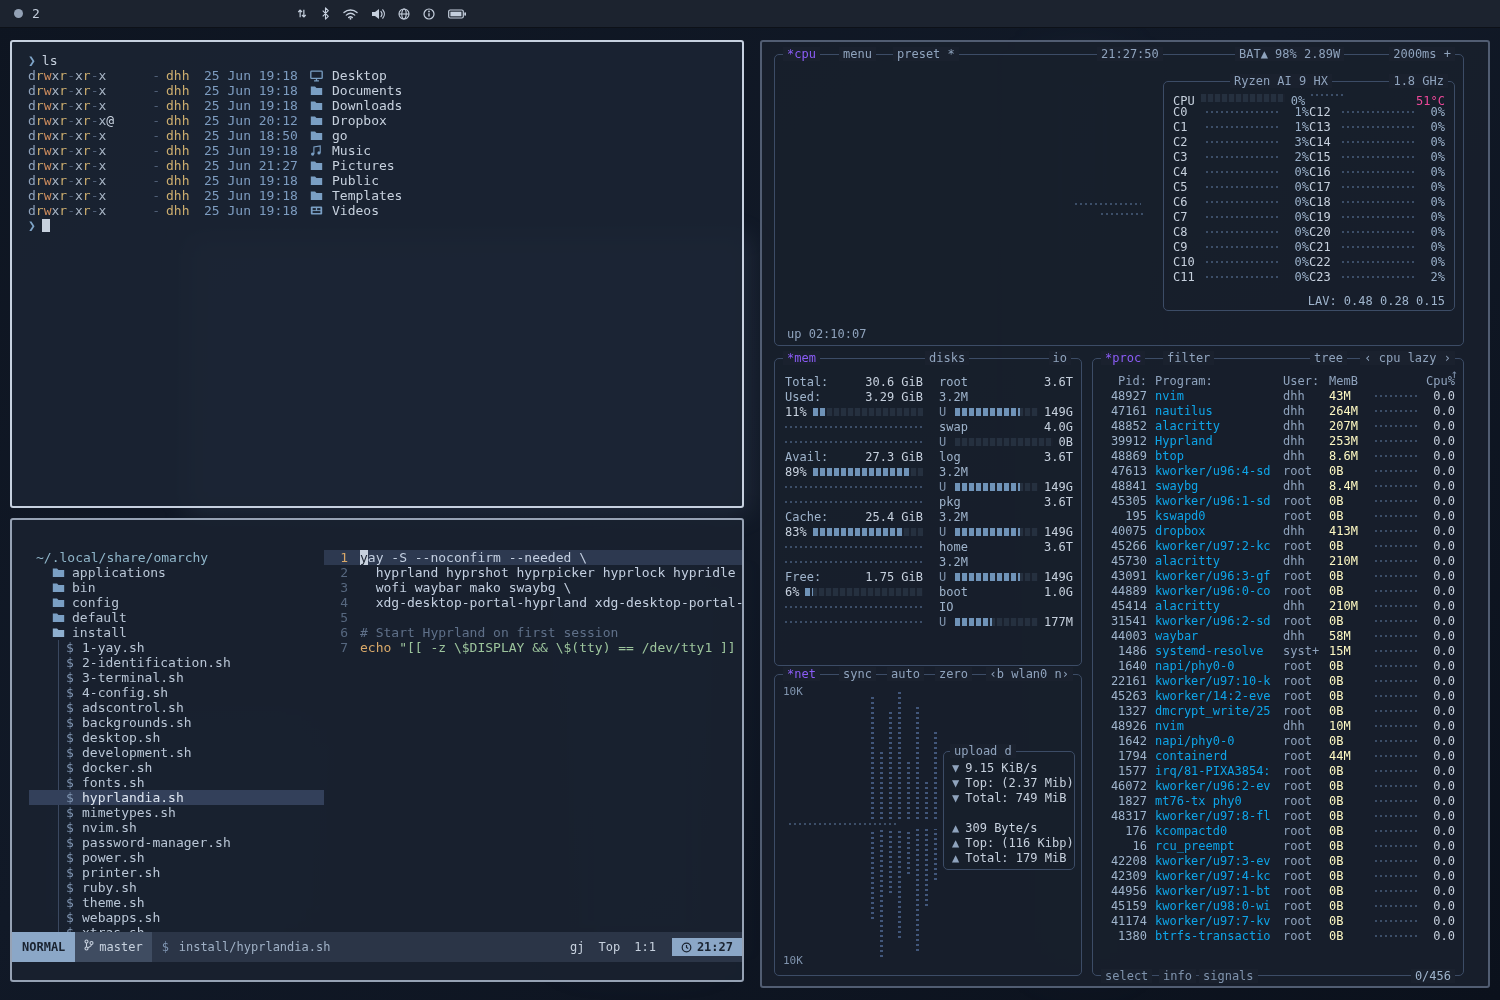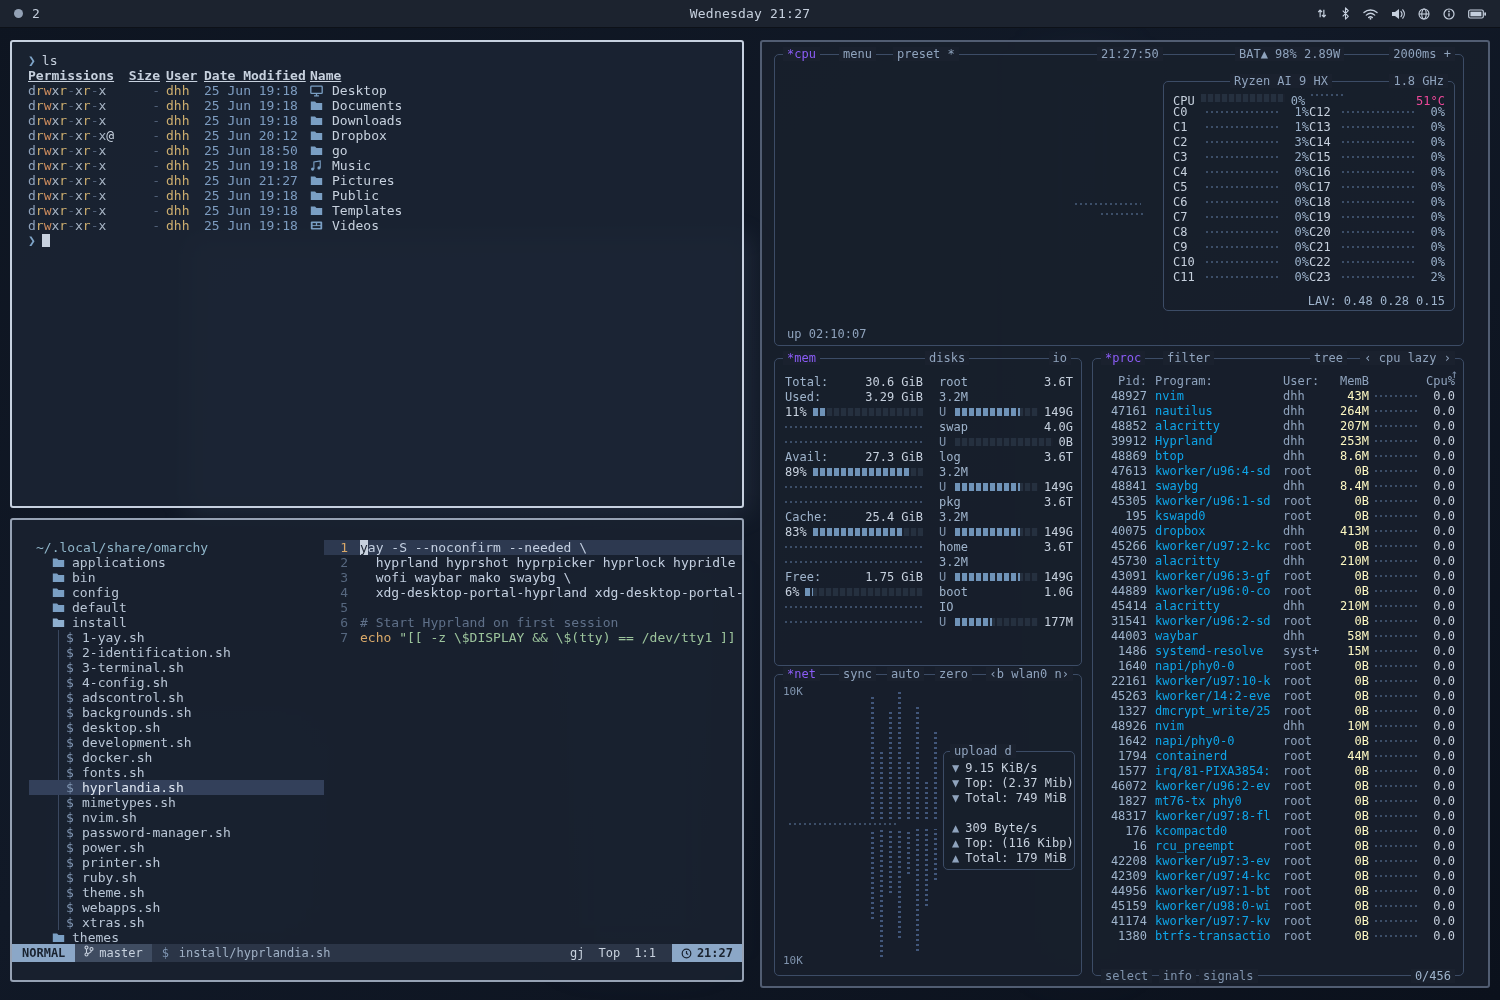--- a/index.html
+++ b/index.html
@@ -43,41 +43,41 @@
 .hd{color:#c7d1de;font-weight:bold;text-decoration:underline;justify-self:start}
 .hd.r,.cell-size{justify-self:end;text-align:right}
 .hd.name{grid-column:5/7}
 .cell-size{color:#4f5e76}
 .cell-user{color:#ccad6e}
 .cell-date{color:#7d9cc0}
 .cell-name{color:#c7d1de}
 .cell-icon{display:flex;align-items:center}
 
 
-.nvim-body{display:flex;height:calc(100% - 36px);overflow:hidden;padding-top:20px}
+.nvim-body{display:flex;height:calc(100% - 36px);overflow:hidden;padding-top:30px}
 .tree{width:312px;flex:none;overflow:hidden}
 .tree-root{padding-left:24px;height:15px;color:#8fb5c9}
 .tree-item{display:flex;gap:7px;height:15px;align-items:center;color:#b9c6d6;padding-left:40px;white-space:nowrap}
 .tree-kids{margin-left:46px;border-left:1px solid #3a4860}
 .tree-kids .tree-item{padding-left:7px}
 .tree-item.sel{background:#33405a;margin-left:-30px;padding-left:37px;color:#dde5f0}
 .sicon{color:#7f95b2;width:9px;flex:none}
 .ficon{display:flex;align-items:center;flex:none}
 .editor{flex:1;overflow:hidden}
 .ed-row{display:flex;height:15px;align-items:center;white-space:pre}
 .ed-row.cur{background:#2d3950}
 .gut{width:36px;flex:none;text-align:right;padding-right:12px;color:#56677f}
 .ed-row.cur .gut{color:#d8a869}
 .code{white-space:pre}
 .tok-text{color:#c3cfe0}
 .tok-comment{color:#5f7089}
 .tok-kw{color:#d8a869}
 .tok-str{color:#9cc49c}
 .curs{background:#c7d1de;color:#1a2330}
-.statusline{position:absolute;left:0;bottom:18px;right:0;height:18px;background:#2b3547;
+.statusline{position:absolute;left:0;bottom:18px;right:0;height:30px;background:#2b3547;
   display:flex;align-items:center;font-size:12px}
 .seg-mode{background:#8ba7c7;color:#1a2330;font-weight:bold;padding:0 10px;height:100%;display:flex;align-items:center}
 .seg-branch{background:#3f4c61;color:#c7d1de;padding:0 9px;height:100%;display:flex;align-items:center;gap:5px}
 .seg-file{color:#9fb0c5;padding-left:10px;display:flex;gap:8px;flex:1;align-items:center}
 .sl-right{display:flex;align-items:center;gap:14px}
 .seg-time{background:#8ba7c7;color:#1a2330;height:18px;display:flex;align-items:center;gap:5px;padding:0 9px;margin-left:2px;font-weight:bold}
 .cmdline{position:absolute;left:0;bottom:0;height:18px;right:0}
 
 
 .bbox{position:absolute;border:1px solid #3c4c66;border-radius:5px}
@@ -133,42 +133,41 @@
 .nstats{position:absolute;left:168px;top:76px;width:132px;border:1px solid #3c4c66;border-radius:5px;padding:8px 8px 4px;background:rgba(24,31,44,.5)}
 .nline{display:flex;gap:6px;height:15px;align-items:center;color:#c7d1de;white-space:nowrap}
 .narrow{color:#8fa3bd}
 
 .proc-box{left:330px;top:316px;right:24px;height:618px}
 .phead{display:flex;align-items:center;height:15px;padding:0 8px;margin-top:14px;color:#8fa3bd;white-space:nowrap}
 .prow{display:flex;align-items:center;height:15px;padding:0 8px;white-space:nowrap}
 .ppid{width:46px;text-align:right;flex:none}
 .pprog{width:128px;margin-left:8px;flex:none;overflow:hidden}
 .puser{width:46px;flex:none}
-.pmem{width:40px;text-align:right;flex:none}
+.pmem{width:40px;text-align:left;flex:none}
 .pdots{flex:1;height:2px;margin:0 6px;align-self:center;background:repeating-linear-gradient(90deg,#3c4e68 0 2px,transparent 2px 5px)}
 .pcpu{width:30px;text-align:right;flex:none}
 .prow .ppid{color:#9fb4cc}.prow .pprog{color:#0ea5e9}.prow .puser{color:#8fa3bd}
 .prow .pmem{color:#fef9c3}.prow .pcpu{color:#c7d1de}
 .scrollup{position:absolute;right:5px;top:8px;color:#7f93ad}
 </style>
 </head>
 <body>
 
 <div class="desktop">
   <div class="glow g1"></div>
   <div class="glow g2"></div>
   <div class="glow g3"></div>
   <div class="glow g4"></div>
 
   <div class="topbar">
     <div class="tb-left">
       <span class="tb-dot"></span>
       <span>2</span>
     </div>
-    <div class="tb-center">Wednesday 21:27</div>
     <div class="tb-right" id="tray">
         <span class="tray-ic">
           <svg width="12" height="13" viewBox="0 0 12 14">
             <path d="M4 3v8M4 3 2 5.5M4 3l2 2.5M8 11V3M8 11 6 8.5M8 11l2-2.5" stroke="#c5cfdd" stroke-width="1.3" fill="none"></path>
           </svg>
         </span>
         <span class="tray-ic">
           <svg width="9" height="13" viewBox="0 0 8 14">
             <path d="M1 4l6 6-3 3V1l3 3-6 6" stroke="#c5cfdd" stroke-width="1.2" fill="none" stroke-linejoin="round"></path>
           </svg>
@@ -207,27 +206,20 @@
           </svg>
         </span>
       </div>
   </div>
 
   <section class="win ls-win">
     <div class="pline">
       <span class="p-ch">❯</span>
       <span class="cmdtxt">ls</span>
     </div>
-    <div class="ls-grid" id="ls-head">
-        <span class="hd">Permissions</span>
-        <span class="hd r">Size</span>
-        <span class="hd">User</span>
-        <span class="hd">Date Modified</span>
-        <span class="hd name">Name</span>
-      </div>
     <div id="ls-rows">
         <div class="ls-grid">
           <span class="cell-perm"><span style="color: rgb(143, 163, 189);">d</span><span style="color: rgb(204, 173, 110);">r</span><span style="color: rgb(207, 141, 94);">w</span><span style="color: rgb(169, 182, 198);">x</span><span style="color: rgb(204, 173, 110);">r</span><span style="color: rgb(79, 94, 118);">-</span><span style="color: rgb(169, 182, 198);">x</span><span style="color: rgb(204, 173, 110);">r</span><span style="color: rgb(79, 94, 118);">-</span><span style="color: rgb(169, 182, 198);">x</span></span>
           <span class="cell-size">-</span>
           <span class="cell-user">dhh</span>
           <span class="cell-date">25 Jun 19:18</span>
           <span class="cell-icon">
             <svg width="13" height="12" viewBox="0 0 16 14">
               <rect x="1" y="1" width="14" height="9" rx="1" fill="none" stroke="#7a9fc4" stroke-width="1.6"></rect>
               <path d="M5 13h6M8 10v3" stroke="#7a9fc4" stroke-width="1.6"></path>

